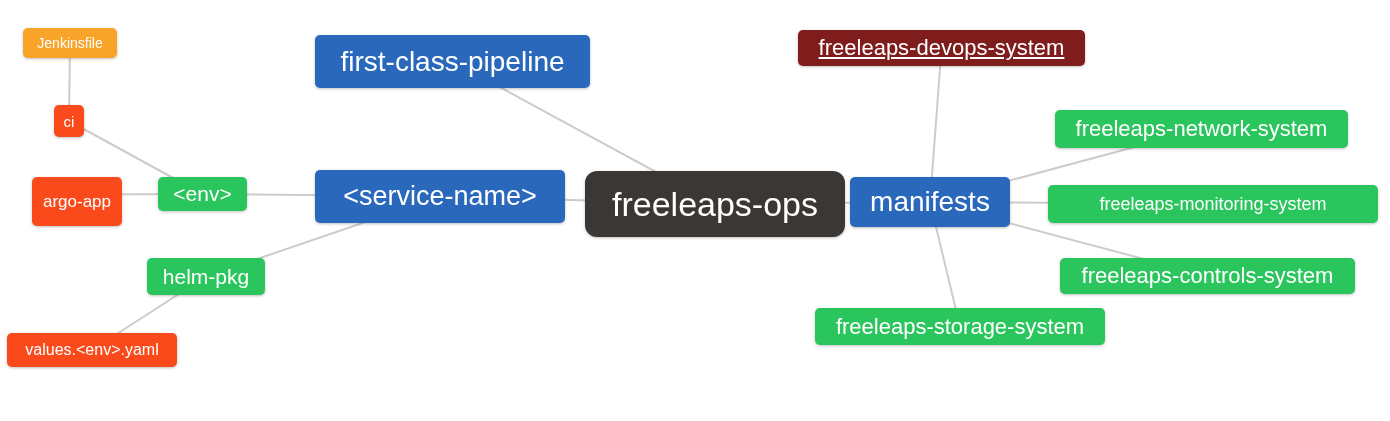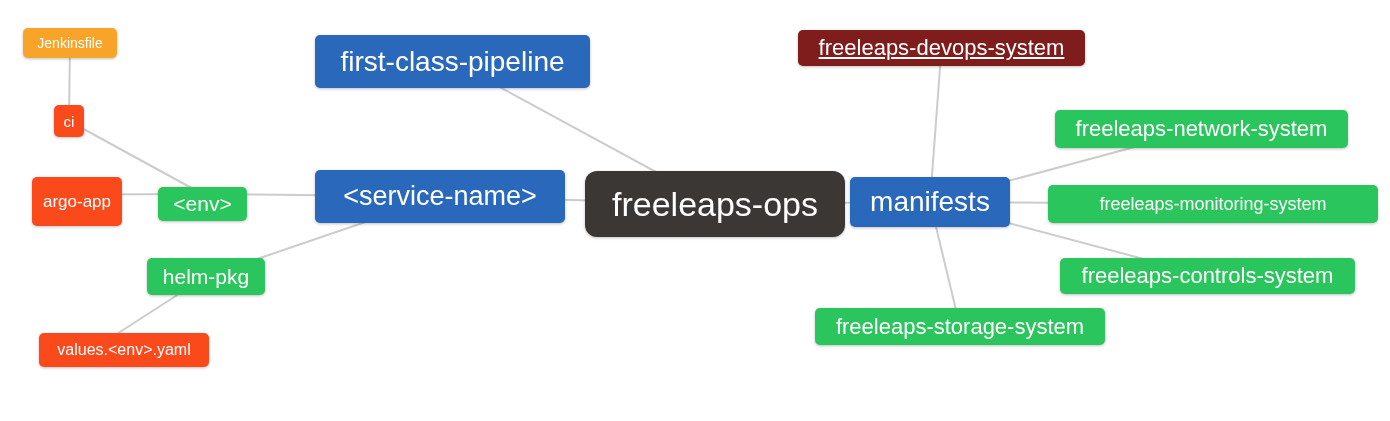--- a/index.html
+++ b/index.html
@@ -62,33 +62,33 @@
       </div>
       <div class="node" style="left: 315px; top: 35px; width: 275px; height: 53px; font-size: 28px; background: rgb(42, 104, 188); color: rgb(255, 255, 255);">
         <span>first-class-pipeline</span>
       </div>
       <div class="node" style="left: 315px; top: 170px; width: 250px; height: 53px; font-size: 27px; background: rgb(42, 104, 188); color: rgb(255, 255, 255);">
         <span>&lt;service-name&gt;</span>
       </div>
       <div class="node" style="left: 850px; top: 177px; width: 160px; height: 50px; font-size: 28px; background: rgb(42, 104, 188); color: rgb(255, 255, 255);">
         <span>manifests</span>
       </div>
-      <div class="node" style="left: 158px; top: 187px; width: 89px; height: 34px; font-size: 21px; background: rgb(43, 197, 93); color: rgb(255, 255, 255);">
+      <div class="node" style="left: 158px; top: 177px; width: 89px; height: 34px; font-size: 21px; background: rgb(43, 197, 93); color: rgb(255, 255, 255);">
         <span>&lt;env&gt;</span>
       </div>
       <div class="node" style="left: 147px; top: 258px; width: 118px; height: 37px; font-size: 21px; background: rgb(43, 197, 93); color: rgb(255, 255, 255);">
         <span>helm-pkg</span>
       </div>
       <div class="node" style="left: 54px; top: 105px; width: 30px; height: 32px; font-size: 15px; background: rgb(250, 74, 28); color: rgb(255, 255, 255);">
         <span>ci</span>
       </div>
       <div class="node" style="left: 32px; top: 177px; width: 90px; height: 49px; font-size: 17px; background: rgb(250, 74, 28); color: rgb(255, 255, 255);">
         <span>argo-app</span>
       </div>
-      <div class="node" style="left: 7px; top: 333px; width: 170px; height: 34px; font-size: 16px; background: rgb(250, 74, 28); color: rgb(255, 255, 255); margin-left: 32px;">
+      <div class="node" style="left: 7px; top: 333px; width: 170px; height: 34px; font-size: 16px; background: rgb(250, 74, 28); color: rgb(255, 255, 255);">
         <span>values.&lt;env&gt;.yaml</span>
       </div>
       <div class="node" style="left: 23px; top: 28px; width: 94px; height: 30px; font-size: 14px; background: rgb(247, 164, 41); color: rgb(255, 255, 255);">
         <span>Jenkinsfile</span>
       </div>
       <div class="node" style="left: 798px; top: 30px; width: 287px; height: 36px; font-size: 22px; background: #7f1d1d; color: rgb(255, 255, 255); text-decoration: underline;">
         <span>freeleaps-devops-system</span>
       </div>
       <div class="node" style="left: 1055px; top: 110px; width: 293px; height: 38px; font-size: 22px; background: rgb(43, 197, 93); color: rgb(255, 255, 255);">
         <span>freeleaps-network-system</span>

